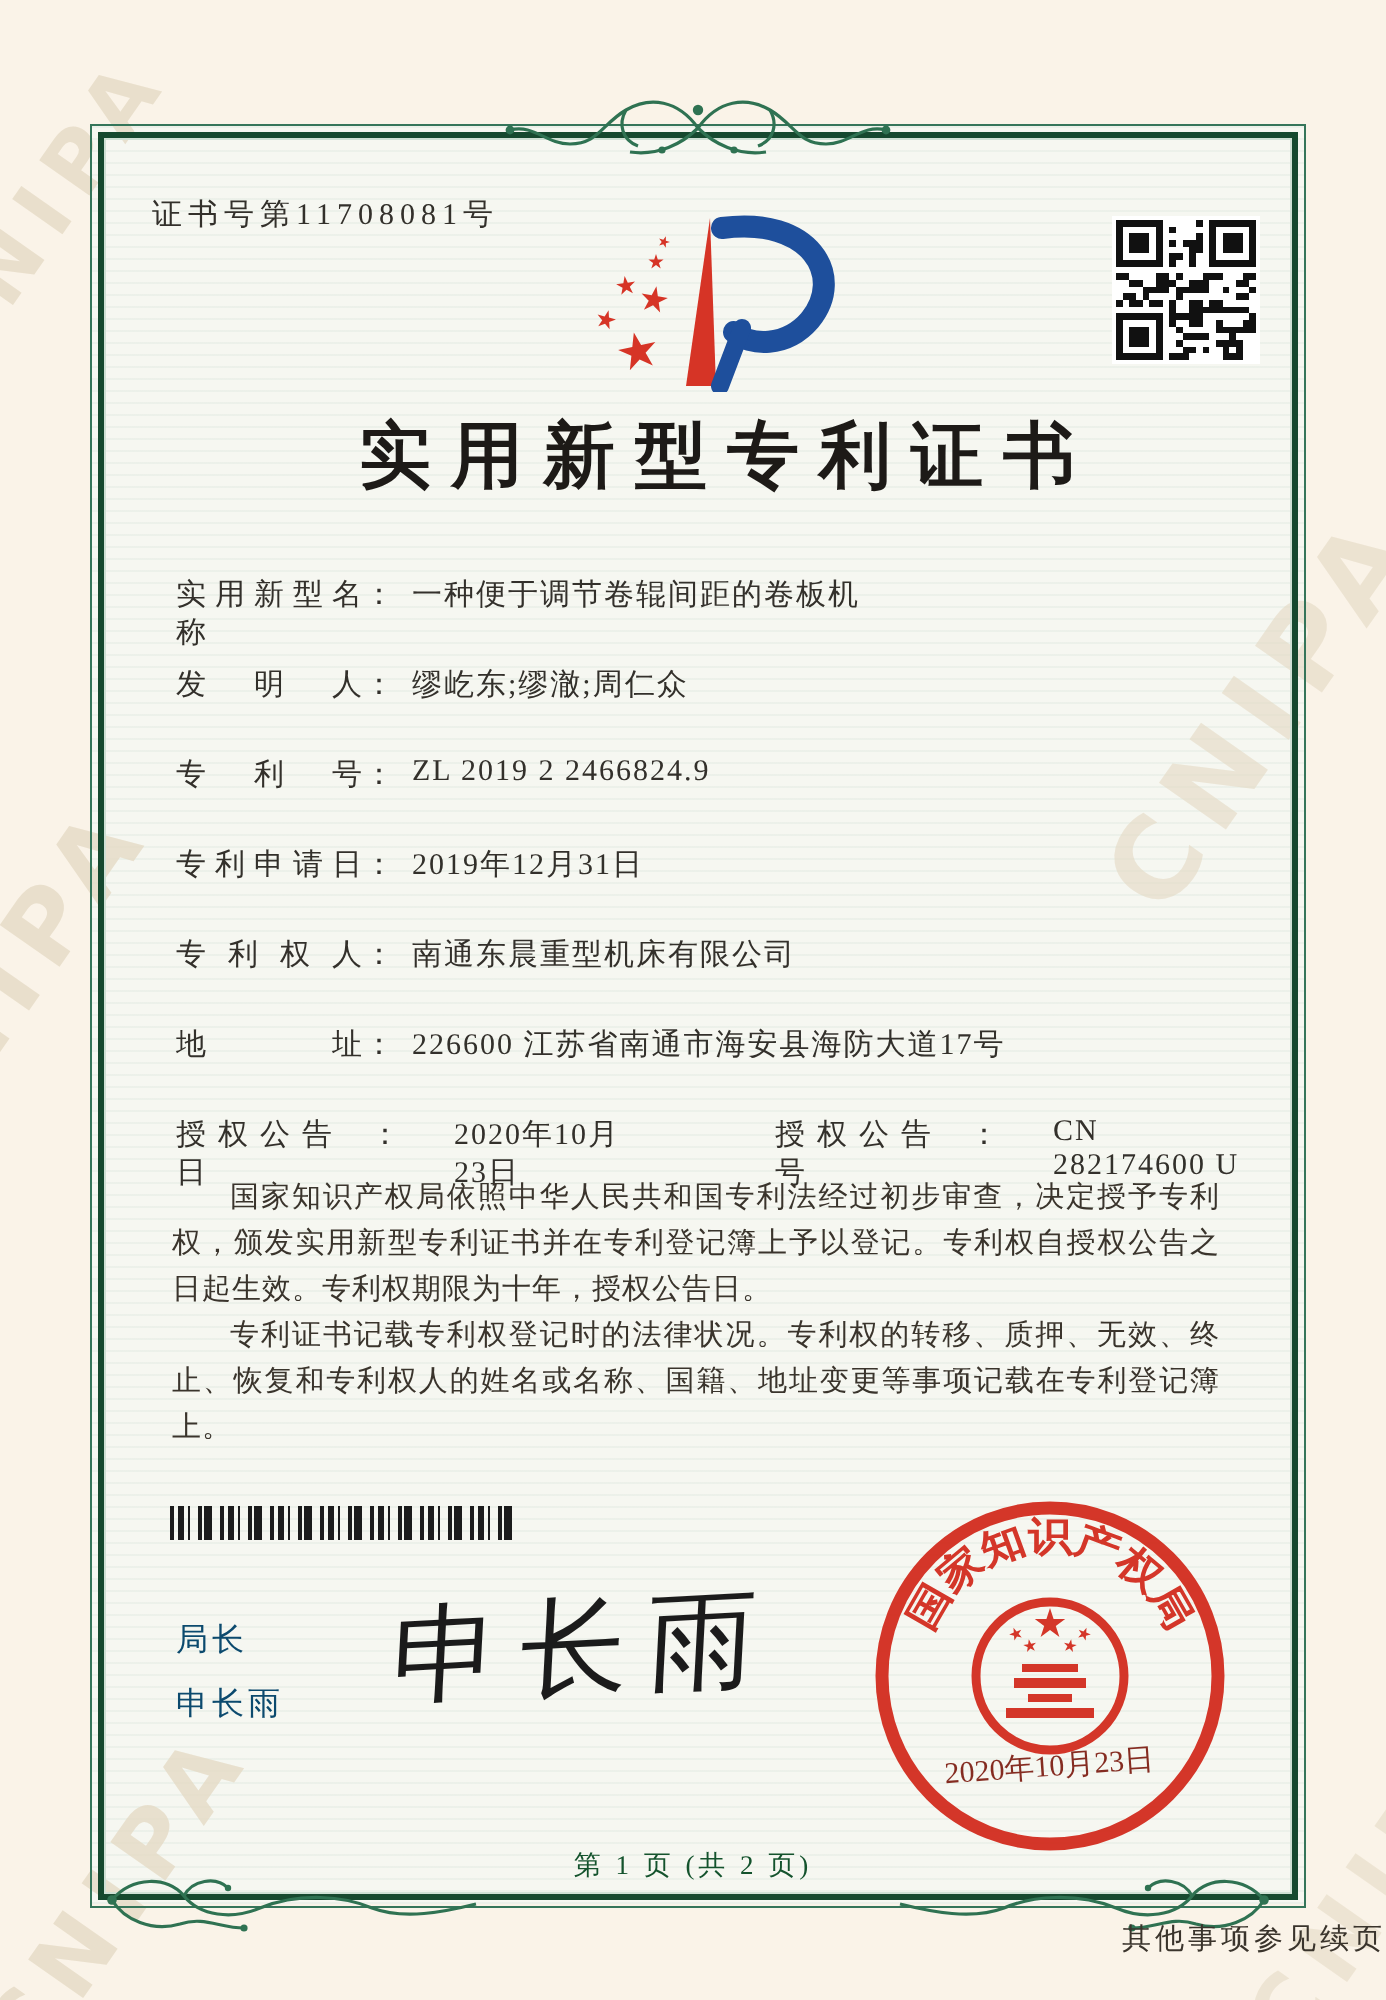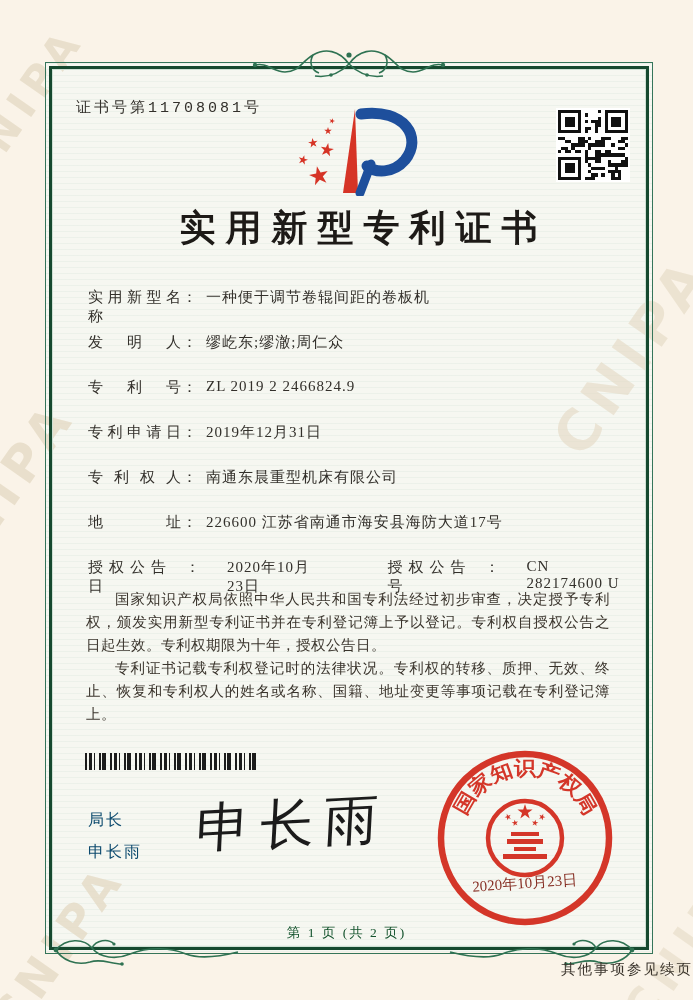--- a/index.html
+++ b/index.html
@@ -39,21 +39,21 @@
   }
   .ornament{position:absolute;z-index:3;pointer-events:none;}
   .orn-top{left:243px;top:46px;}
   .orn-bl{left:52px;top:936px;}
   .orn-br{left:446px;top:936px;transform:scaleX(-1);}
 
   
   .content{position:absolute;inset:0;z-index:4;}
   .cert-no{
     position:absolute;left:76px;top:98px;
-    font-size:15px;letter-spacing:3px;color:#33302b;font-family:Liberation Mono, monospace;
+    font-size:15px;letter-spacing:3px;color:#33302b;
   }
   .logo{position:absolute;left:283px;top:106px;}
   .qr{position:absolute;left:556px;top:108px;width:70px;height:70px;background:#fff;padding:2px;}
   .title{
     position:absolute;left:0;top:204px;width:693px;text-align:center;
     font-size:36px;font-weight:bold;letter-spacing:10px;color:#1d1a17;padding-left:17px;
   }
   .fields{position:absolute;left:88px;top:288px;width:540px;}
   .field-row{display:flex;align-items:flex-start;font-size:15px;color:#33302b;
     letter-spacing:1px;margin-bottom:24px;height:21px;}

